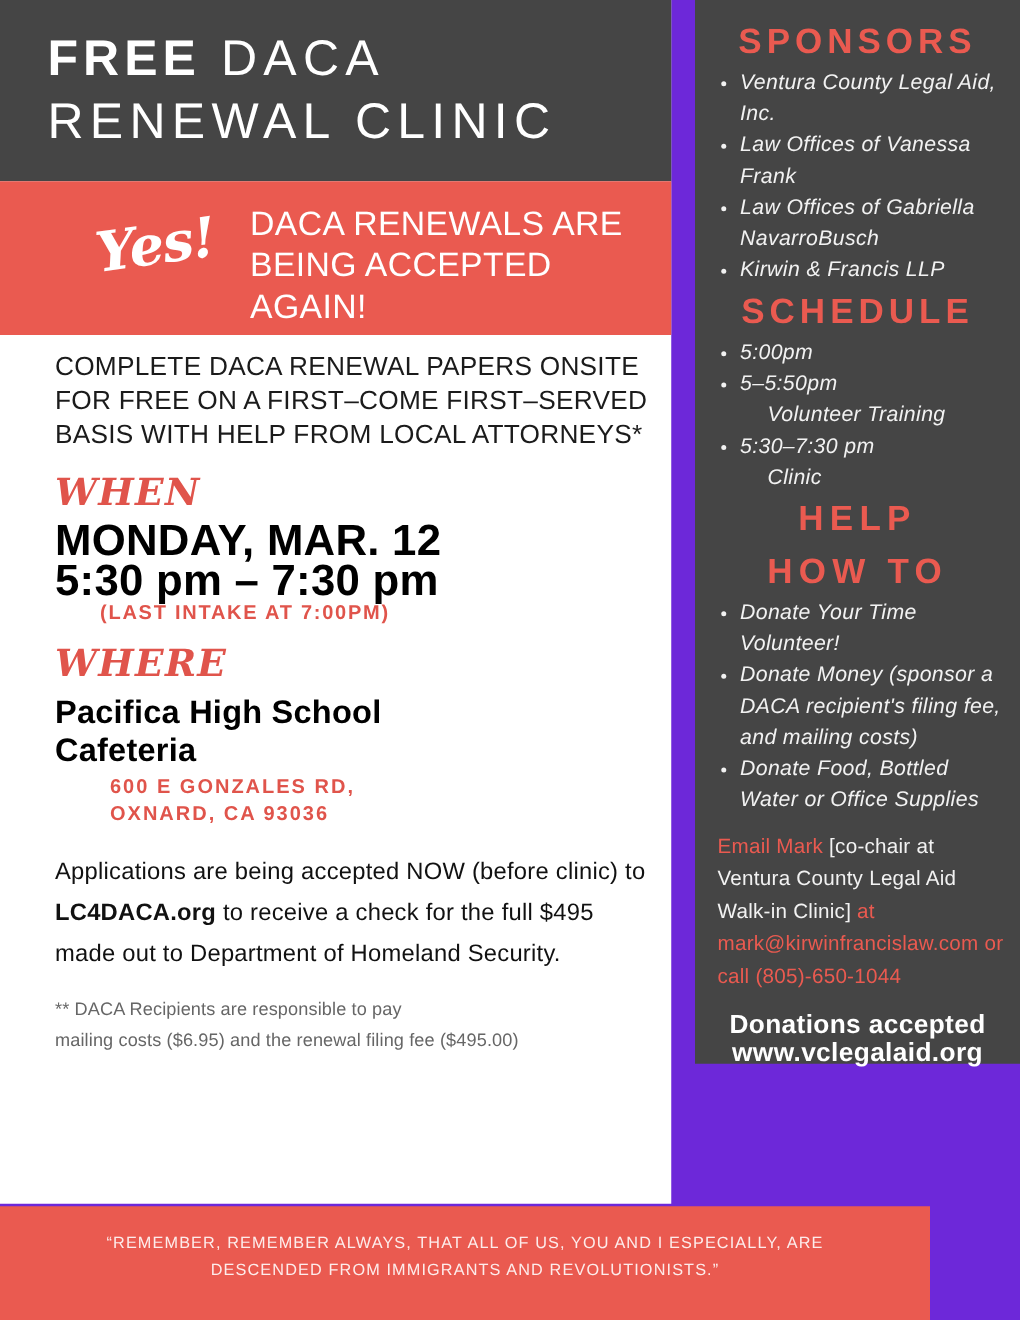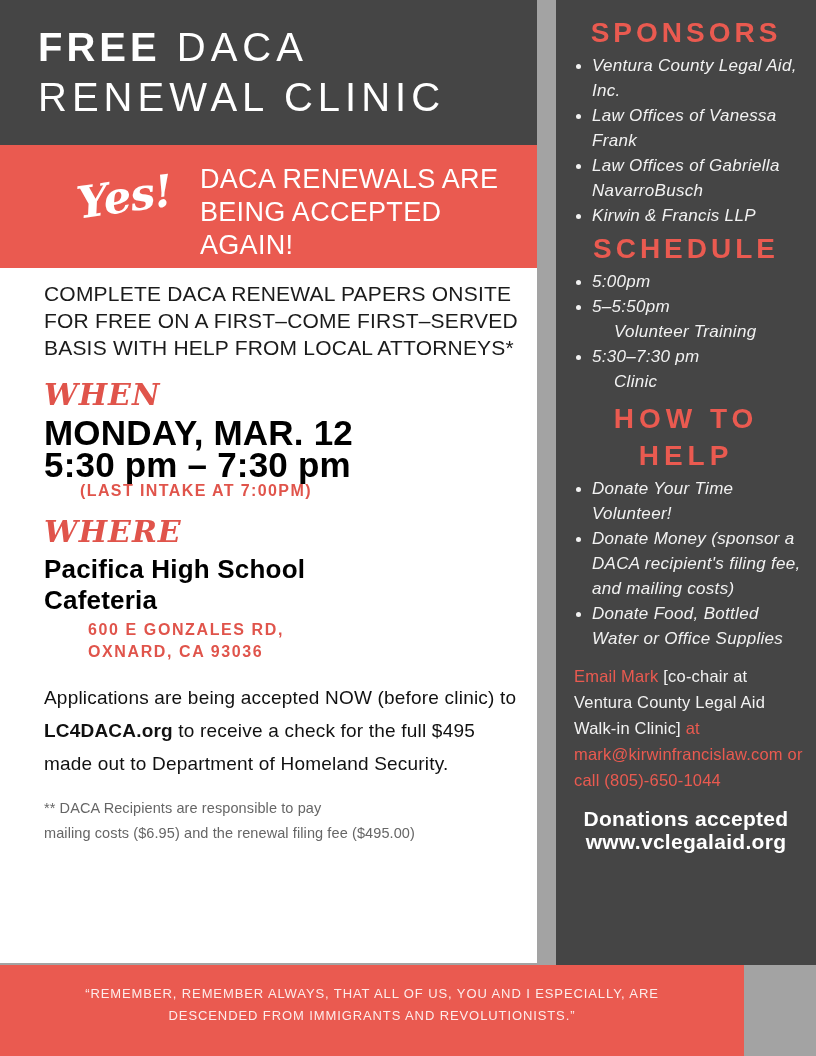--- a/index.html
+++ b/index.html
@@ -12,21 +12,21 @@
     overflow: hidden;
     background: #ea5a50;
     font-family: "Liberation Sans", sans-serif;
     position: relative;
   }
 
   
   .flyer {
     position: absolute;
     inset: 0;
-    background: #a3a3a3;
+    background: #6d28d9;
   }
 
   
   .left-col {
     position: absolute;
     left: 0;
     top: 0;
     width: 537px;
     height: 963px;
     background: #ffffff;
@@ -175,21 +175,21 @@
     letter-spacing: 0.1px;
     margin: 16px 0 0 0;
   }
 
   
   .sidebar {
     position: absolute;
     left: 556px;
     top: 0;
     width: 260px;
-    height: 965px;
+    height: 851px;
     background: #454545;
     box-sizing: border-box;
     padding: 16px 10px 0 10px;
   }
   .side-heading {
     color: #ea5a50;
     font-size: 28px;
     line-height: 34px;
     font-weight: 700;
     letter-spacing: 4px;
@@ -320,22 +320,22 @@
       <li>Kirwin &amp; Francis LLP</li>
     </ul>
 
     <h2 class="side-heading">SCHEDULE</h2>
     <ul class="side-list">
       <li><span>5:00pm</span></li>
       <li><span>5–5:50pm</span><span class="sub-indent">Volunteer Training</span></li>
       <li><span>5:30–7:30 pm</span><span class="sub-indent">Clinic</span></li>
     </ul>
 
+    <h2 class="side-heading tight">HELP</h2>
     <h2 class="side-heading tight" style="margin-top:8px;">HOW TO</h2>
-    <h2 class="side-heading tight">HELP</h2>
     <ul class="side-list">
       <li>Donate Your Time Volunteer!</li>
       <li>Donate Money (sponsor a DACA recipient's filing fee, and mailing costs)</li>
       <li>Donate Food, Bottled Water or Office Supplies</li>
     </ul>
 
     <p class="contact-block"><span class="accent">Email Mark</span><span> [co-chair at Ventura County Legal Aid Walk-in Clinic] </span><span class="accent">at</span> <span class="accent">mark@kirwinfrancislaw.com</span> <span class="accent">or call (805)-650-1044</span></p>
 
     <p class="donations"><span>Donations accepted</span><br><span>www.vclegalaid.org</span></p>
   </div>

